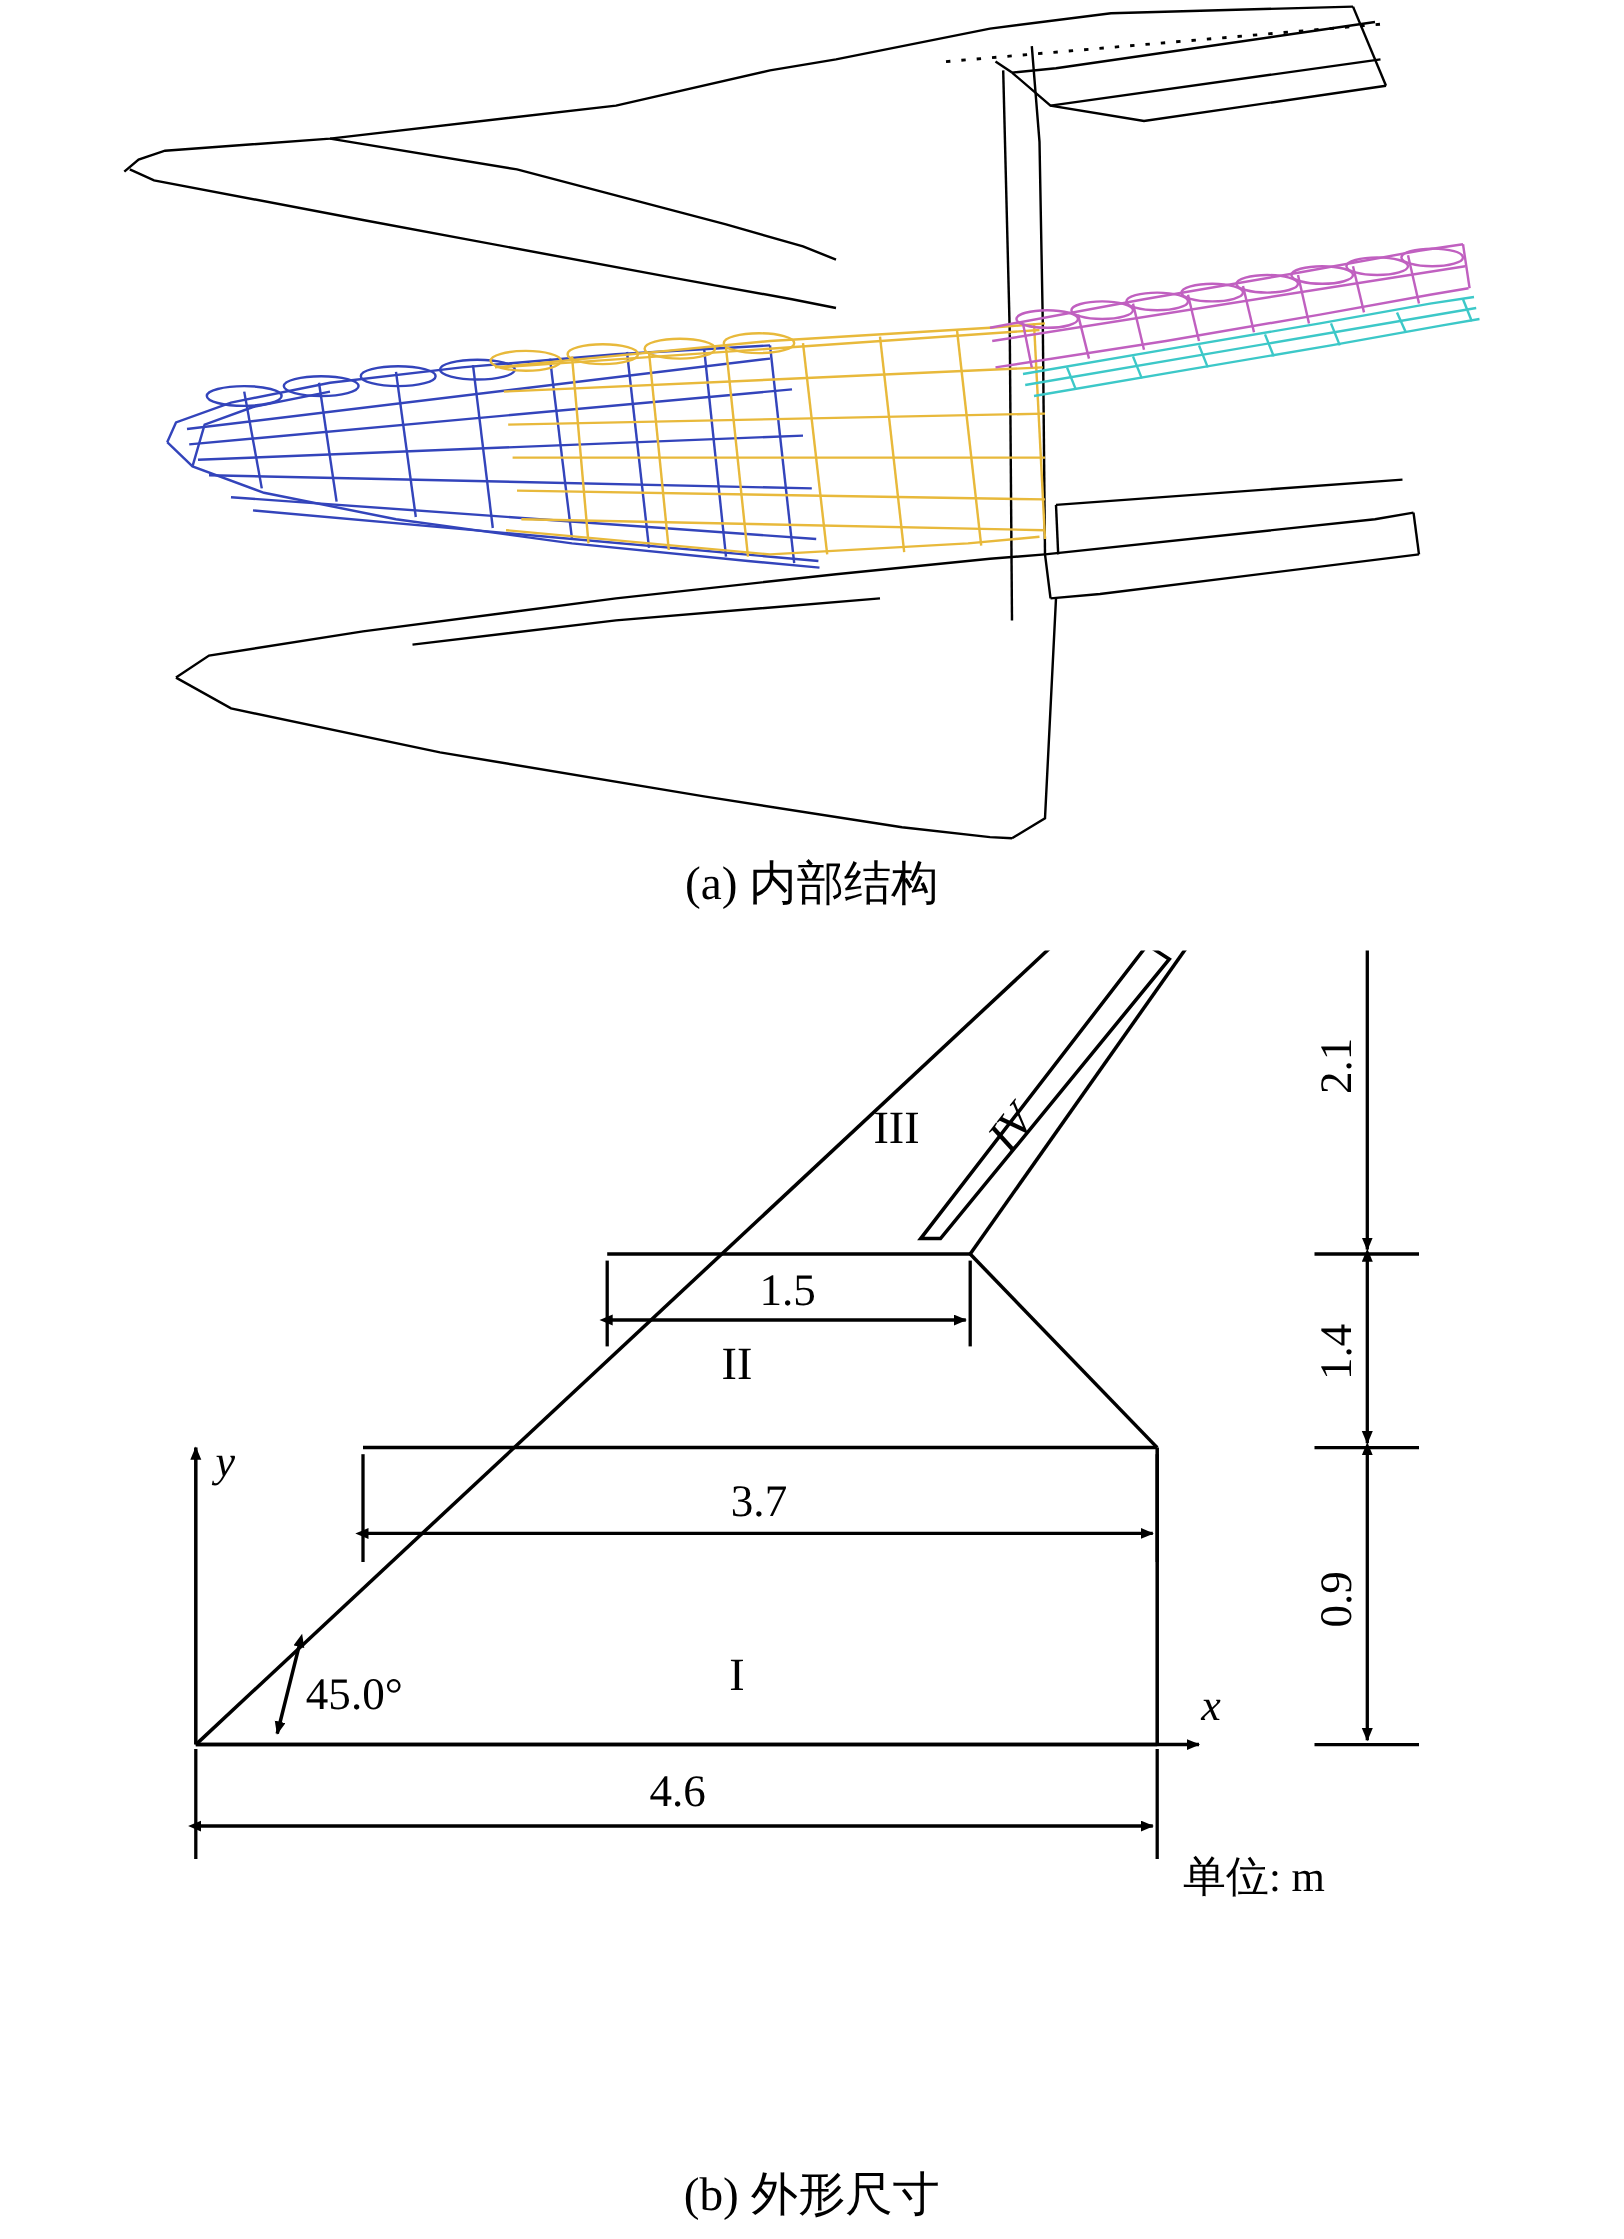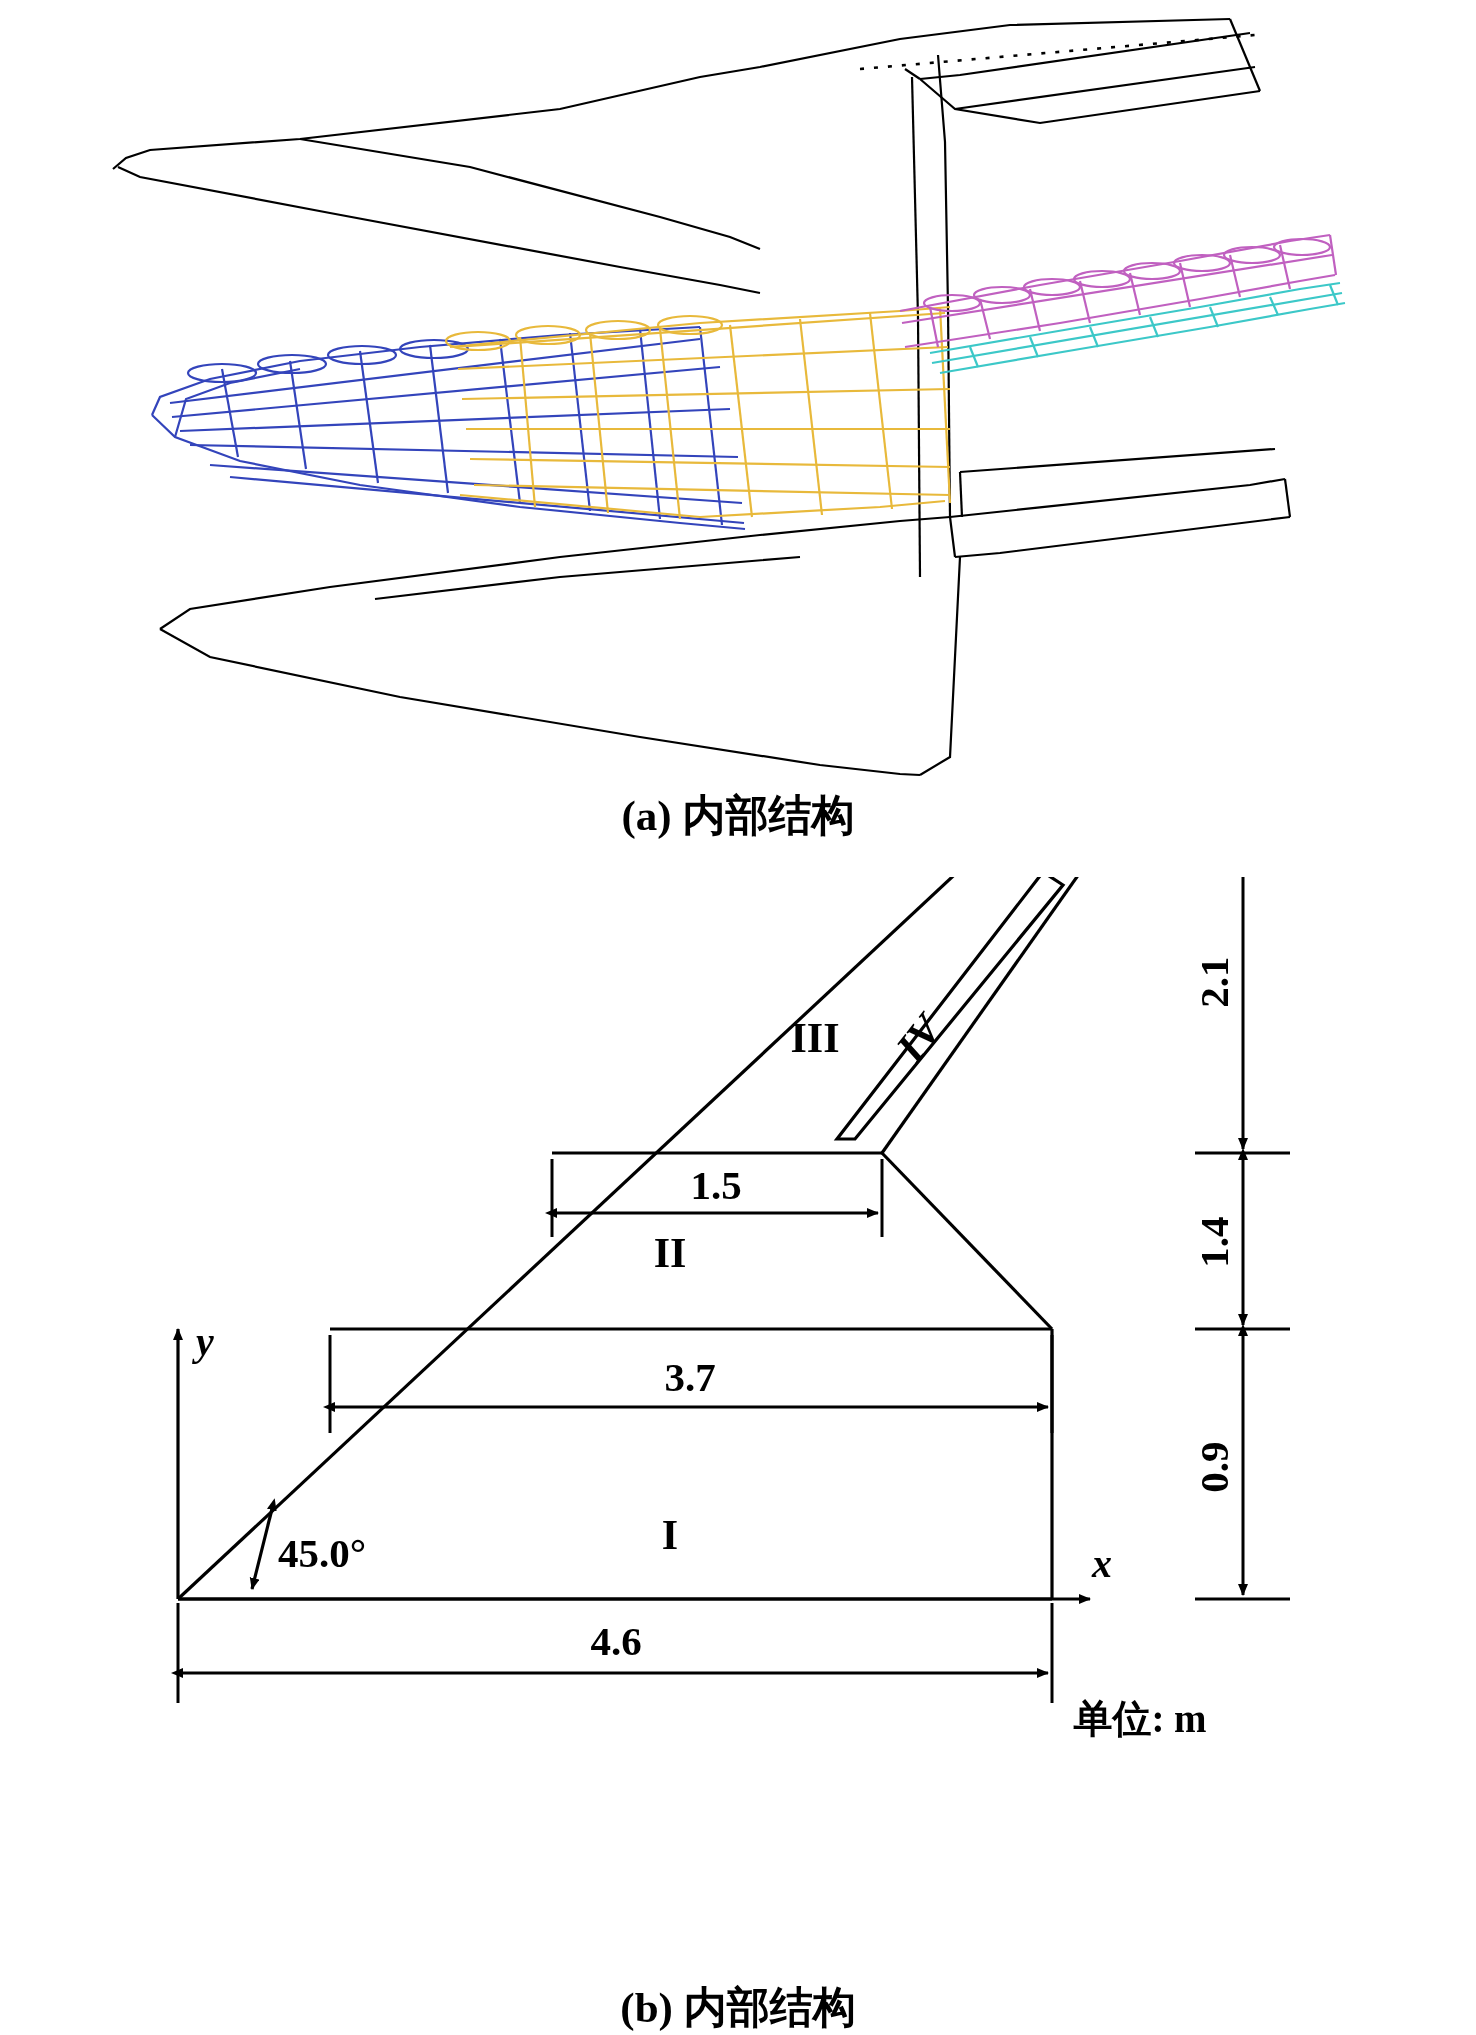--- a/index.html
+++ b/index.html
@@ -11,24 +11,23 @@
     width: 1476px;
     height: 2035px;
     font-family: "Liberation Serif", serif;
     color: #000000;
     position: relative;
     overflow: hidden;
   }
   .figure {
     position: absolute;
     left: 0;
-    top: 17px;
+    top: 4px;
     width: 1476px;
     height: 1478px;
-    font-weight: bold;
   }
   .panel-a {
     position: absolute;
     left: 0;
     top: 0;
     width: 1476px;
     height: 790px;
   }
   .panel-b {
     position: absolute;
@@ -276,16 +275,16 @@
         <path d="M1243,-62 L1243,272" marker-end="url(#arrHead)" marker-start="url(#arrTail)"></path>
         <path d="M1243,282 L1243,448" marker-end="url(#arrHead)" marker-start="url(#arrTail)"></path>
         <path d="M1243,458 L1243,718" marker-end="url(#arrHead)" marker-start="url(#arrTail)"></path>
       </g>
       <text class="dim-label" x="1228" y="105" text-anchor="middle" transform="rotate(-90 1228 105)">2.1</text>
       <text class="dim-label" x="1228" y="365" text-anchor="middle" transform="rotate(-90 1228 365)">1.4</text>
       <text class="dim-label" x="1228" y="590" text-anchor="middle" transform="rotate(-90 1228 590)">0.9</text>
 
       <text class="unit-label" x="1140" y="855" text-anchor="middle">单位: m</text>
     </svg>
-    <div class="caption caption-b" style="top:1102px;">(b) 内部结构</div>
+    <div class="caption caption-b" style="top:1102px;">(b) 外形尺寸</div>
   </div>
 
 </div>
 
 </body></html>

